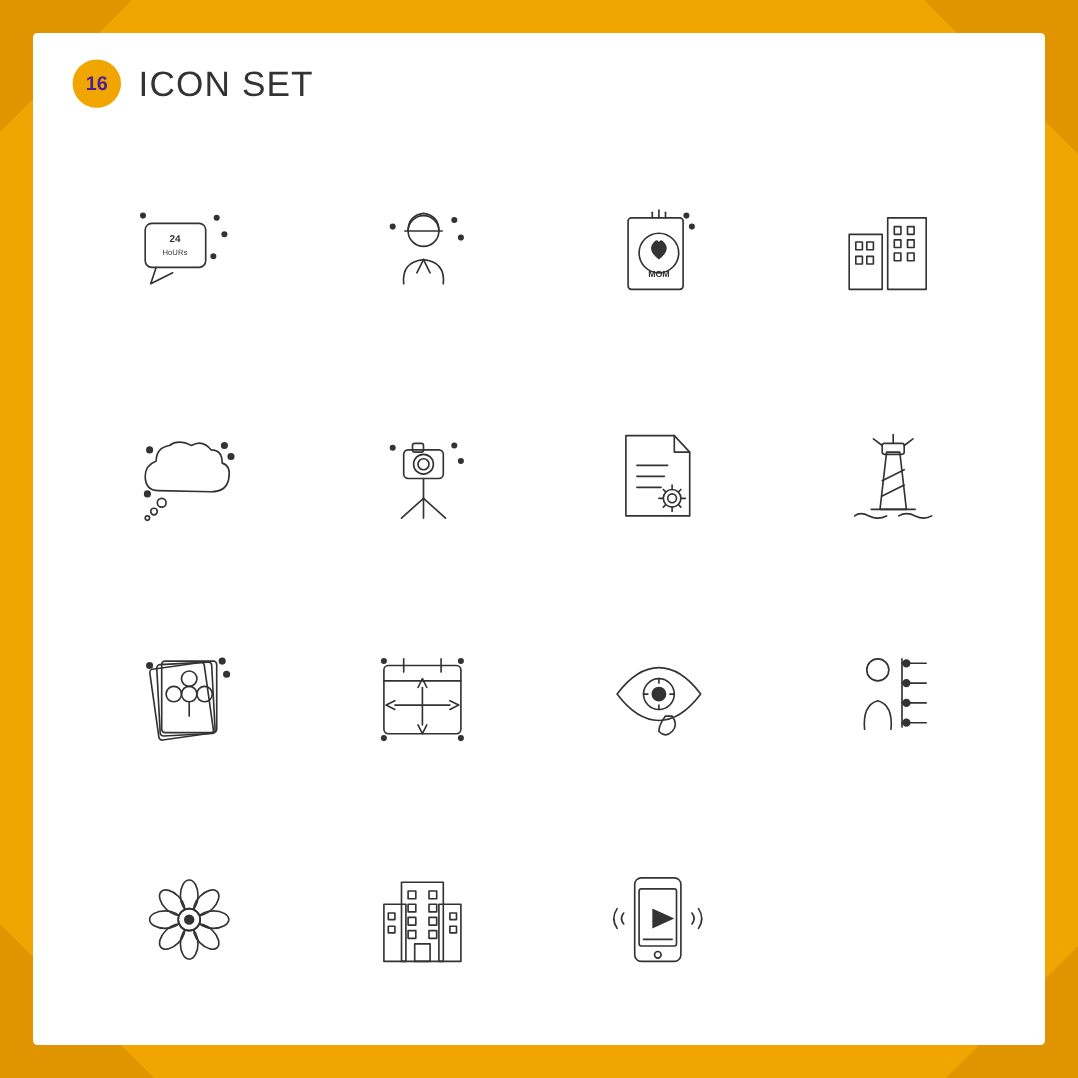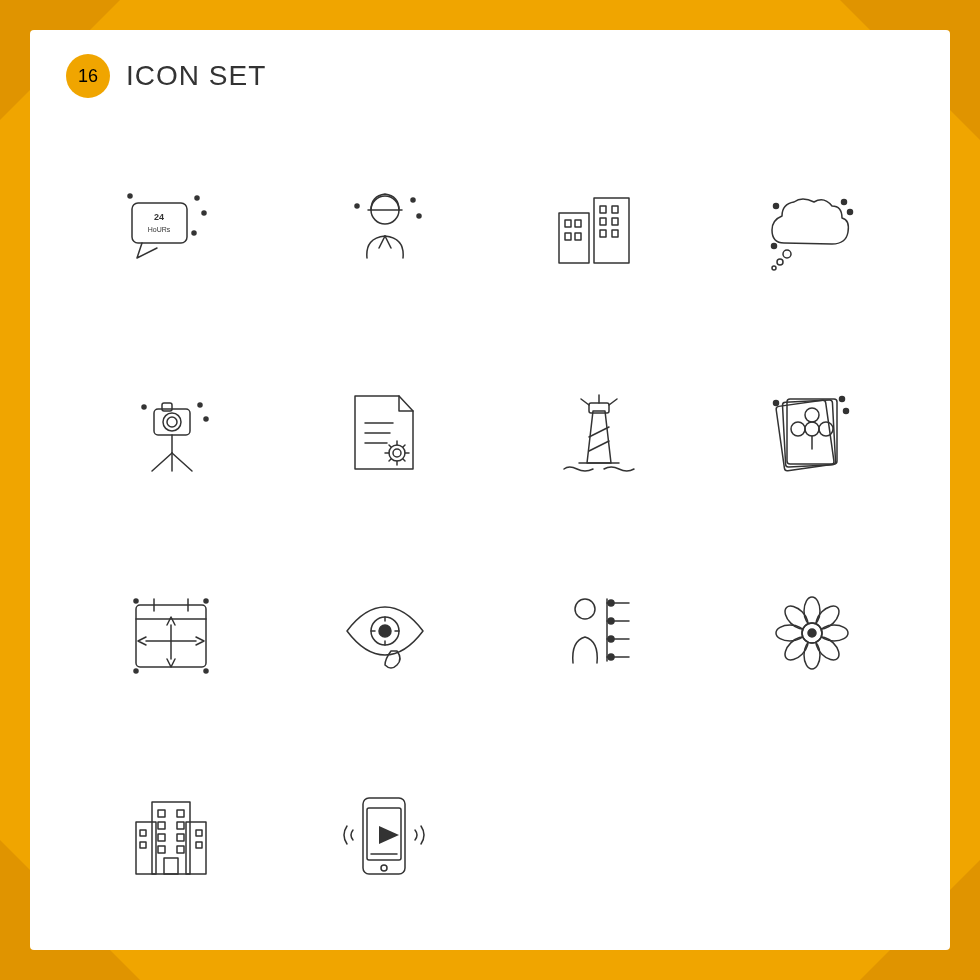--- a/index.html
+++ b/index.html
@@ -58,29 +58,29 @@
       display: flex;
       align-items: center;
       padding: 24px 36px;
       gap: 16px;
     }
     .badge {
       width: 44px;
       height: 44px;
       border-radius: 50%;
       background: #F0A500;
-      color: #000000;
+      color: #4c1d95;
       display: flex;
       align-items: center;
       justify-content: center;
       font-size: 18px;
-      font-weight: normal;
+      font-weight: bold;
     }
     .header-title {
-      font-size: 28px;
+      font-size: 32px;
       font-weight: 400;
       color: #333;
       letter-spacing: 1px;
     }
 
     
     .icons-grid {
       display: grid;
       grid-template-columns: repeat(4, 1fr);
       grid-template-rows: repeat(4, 1fr);
@@ -150,20 +150,39 @@
         <line x1="50" y1="58" x2="44" y2="70"></line>
         <line x1="50" y1="58" x2="56" y2="70"></line>
 
         <circle cx="78" cy="22" r="2" fill="#333"></circle>
         <circle cx="84" cy="38" r="2" fill="#333"></circle>
         <circle cx="22" cy="28" r="2" fill="#333"></circle>
       </svg>
     </div>
 
 
+    <div class="icon-cell">
+      <svg class="icon" viewBox="0 0 100 100">
+
+        <rect x="22" y="20" width="50" height="65" rx="3"></rect>
+
+        <circle cx="50" cy="52" r="18"></circle>
+
+        <path d="M50 58 Q40 50 44 44 Q48 38 50 42 Q52 38 56 44 Q60 50 50 58Z" fill="#333" stroke="none"></path>
+
+        <text x="50" y="74" text-anchor="middle" font-size="8" stroke="none" fill="#333" font-weight="bold">MOM</text>
+
+        <line x1="44" y1="20" x2="44" y2="15"></line>
+        <line x1="50" y1="20" x2="50" y2="13"></line>
+        <line x1="56" y1="20" x2="56" y2="15"></line>
+
+        <circle cx="75" cy="18" r="2" fill="#333"></circle>
+        <circle cx="80" cy="28" r="2" fill="#333"></circle>
+      </svg>
+    </div>
 
     <div class="icon-cell">
       <svg class="icon" viewBox="0 0 100 100">
 
         <rect x="10" y="35" width="30" height="50"></rect>
 
         <rect x="45" y="20" width="35" height="65"></rect>
 
         <rect x="16" y="42" width="6" height="7"></rect>
         <rect x="26" y="42" width="6" height="7"></rect>

